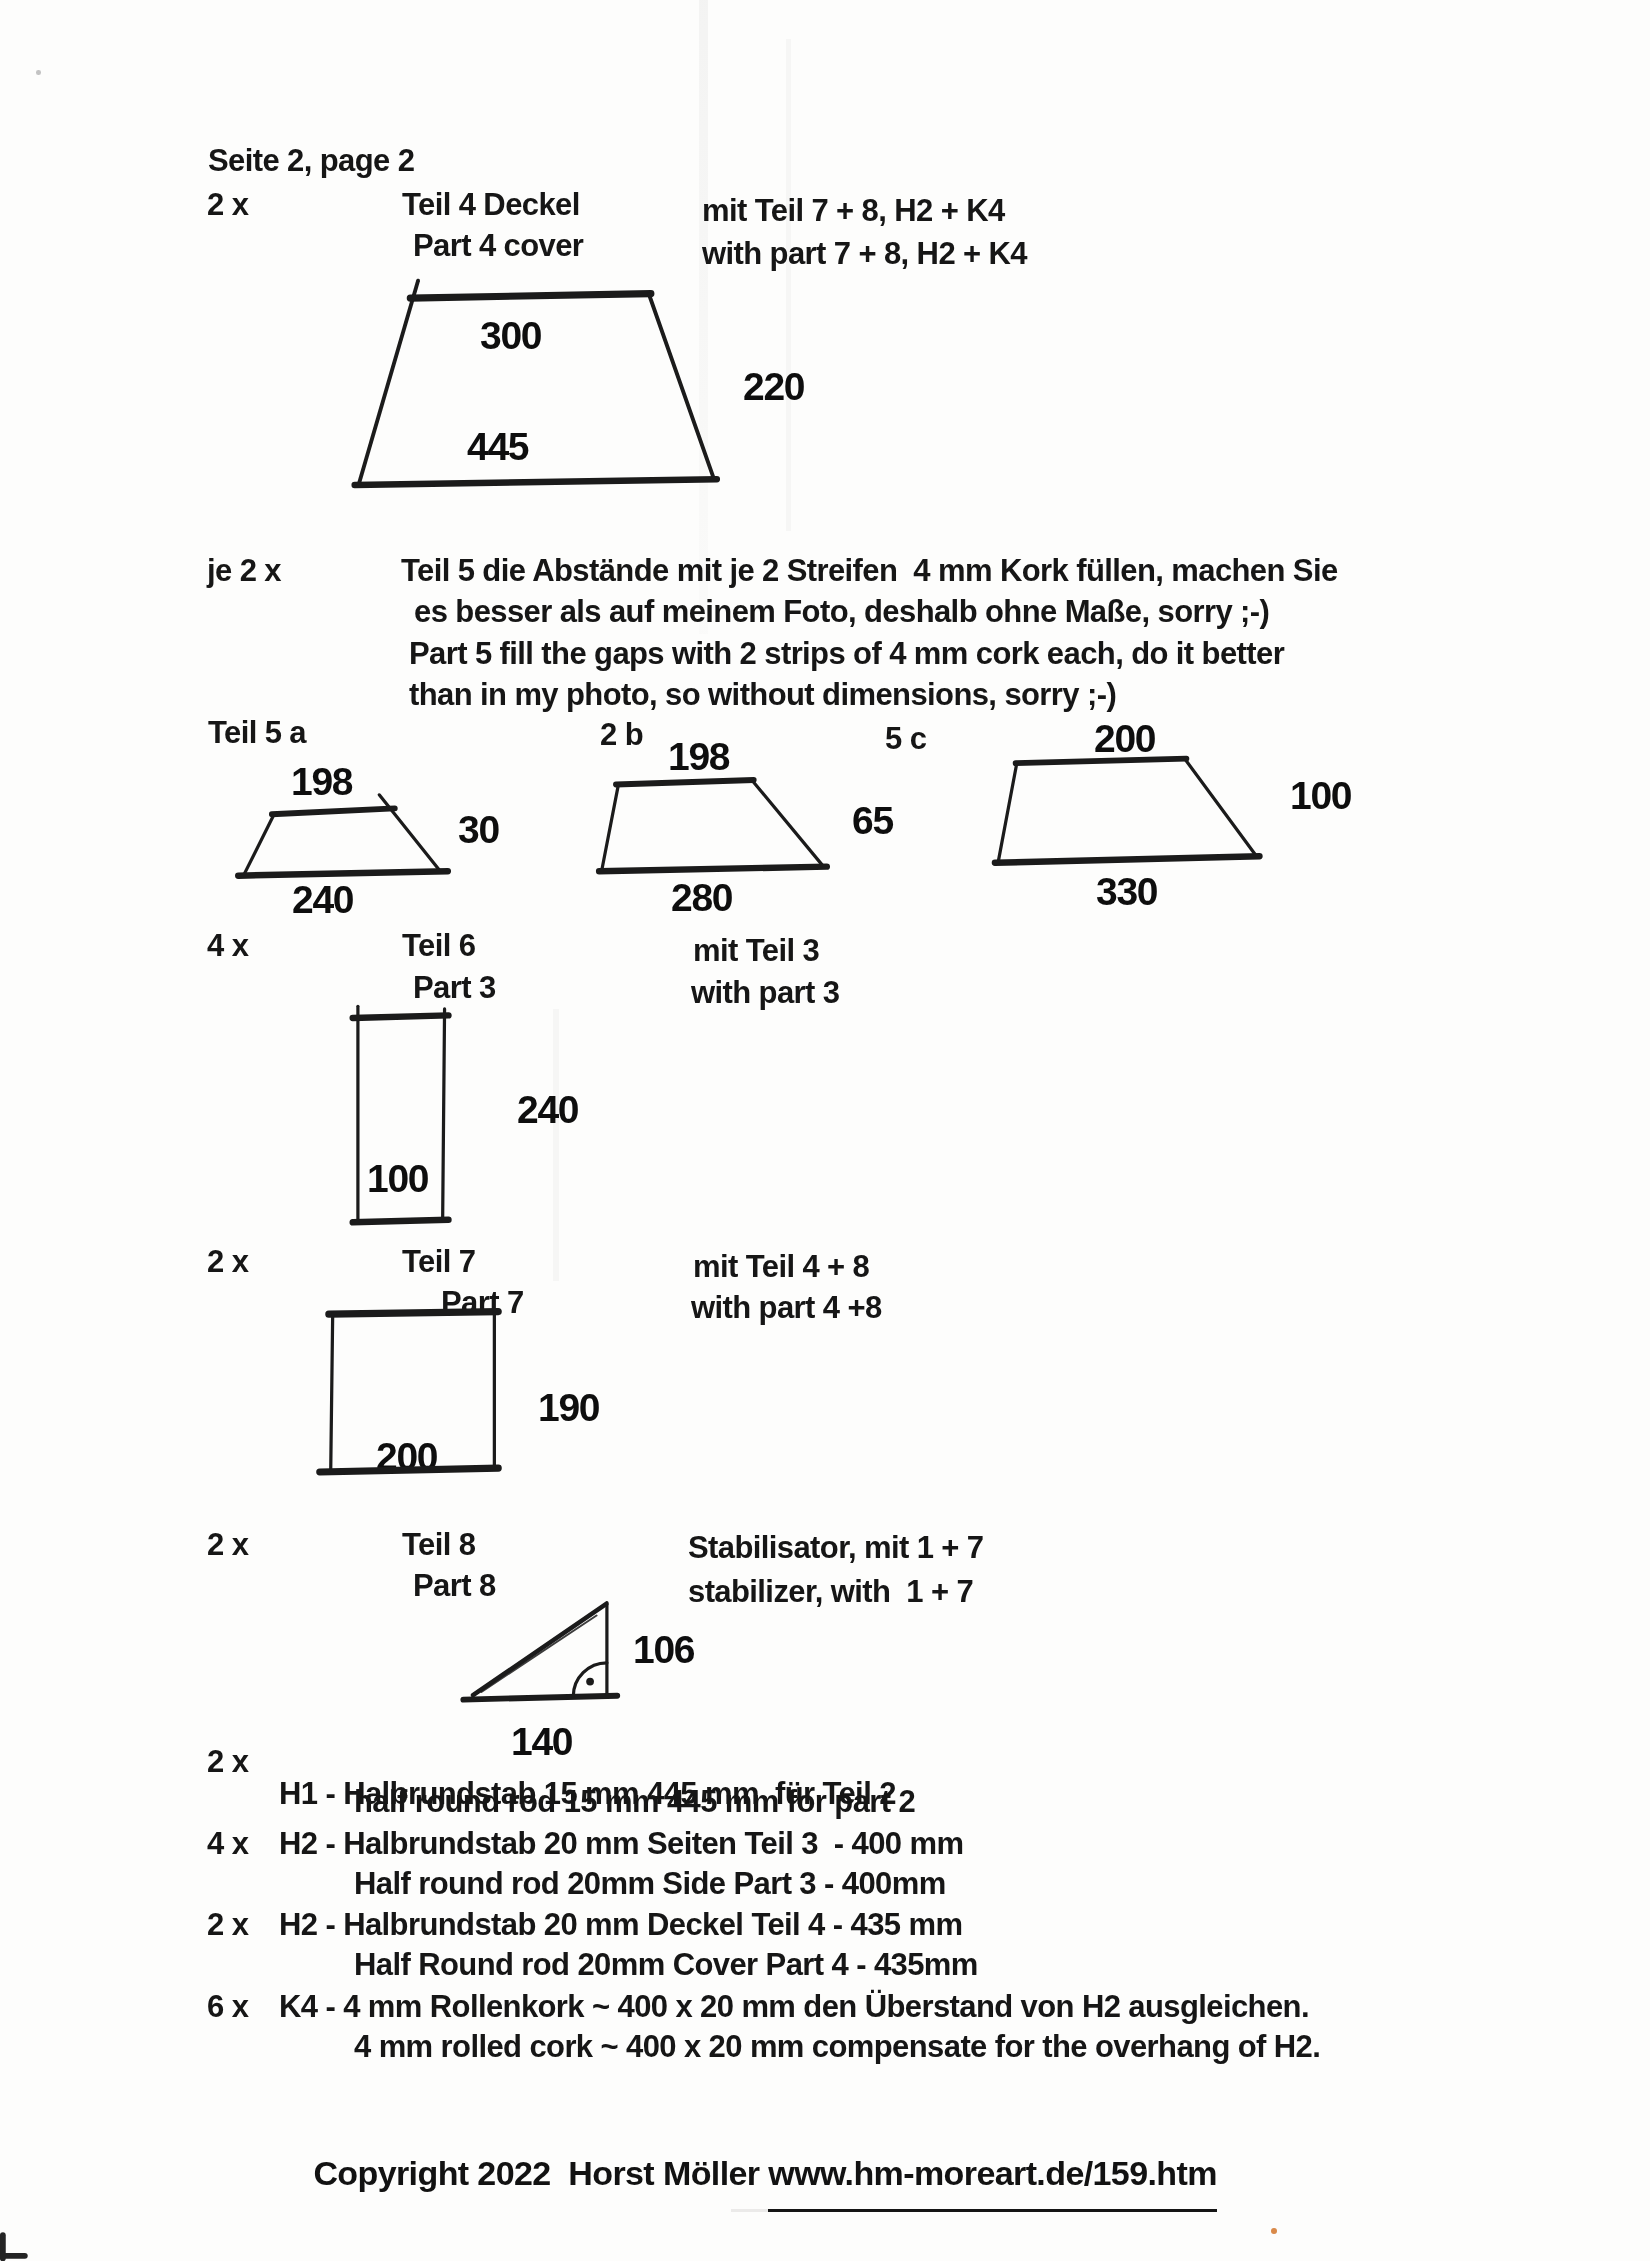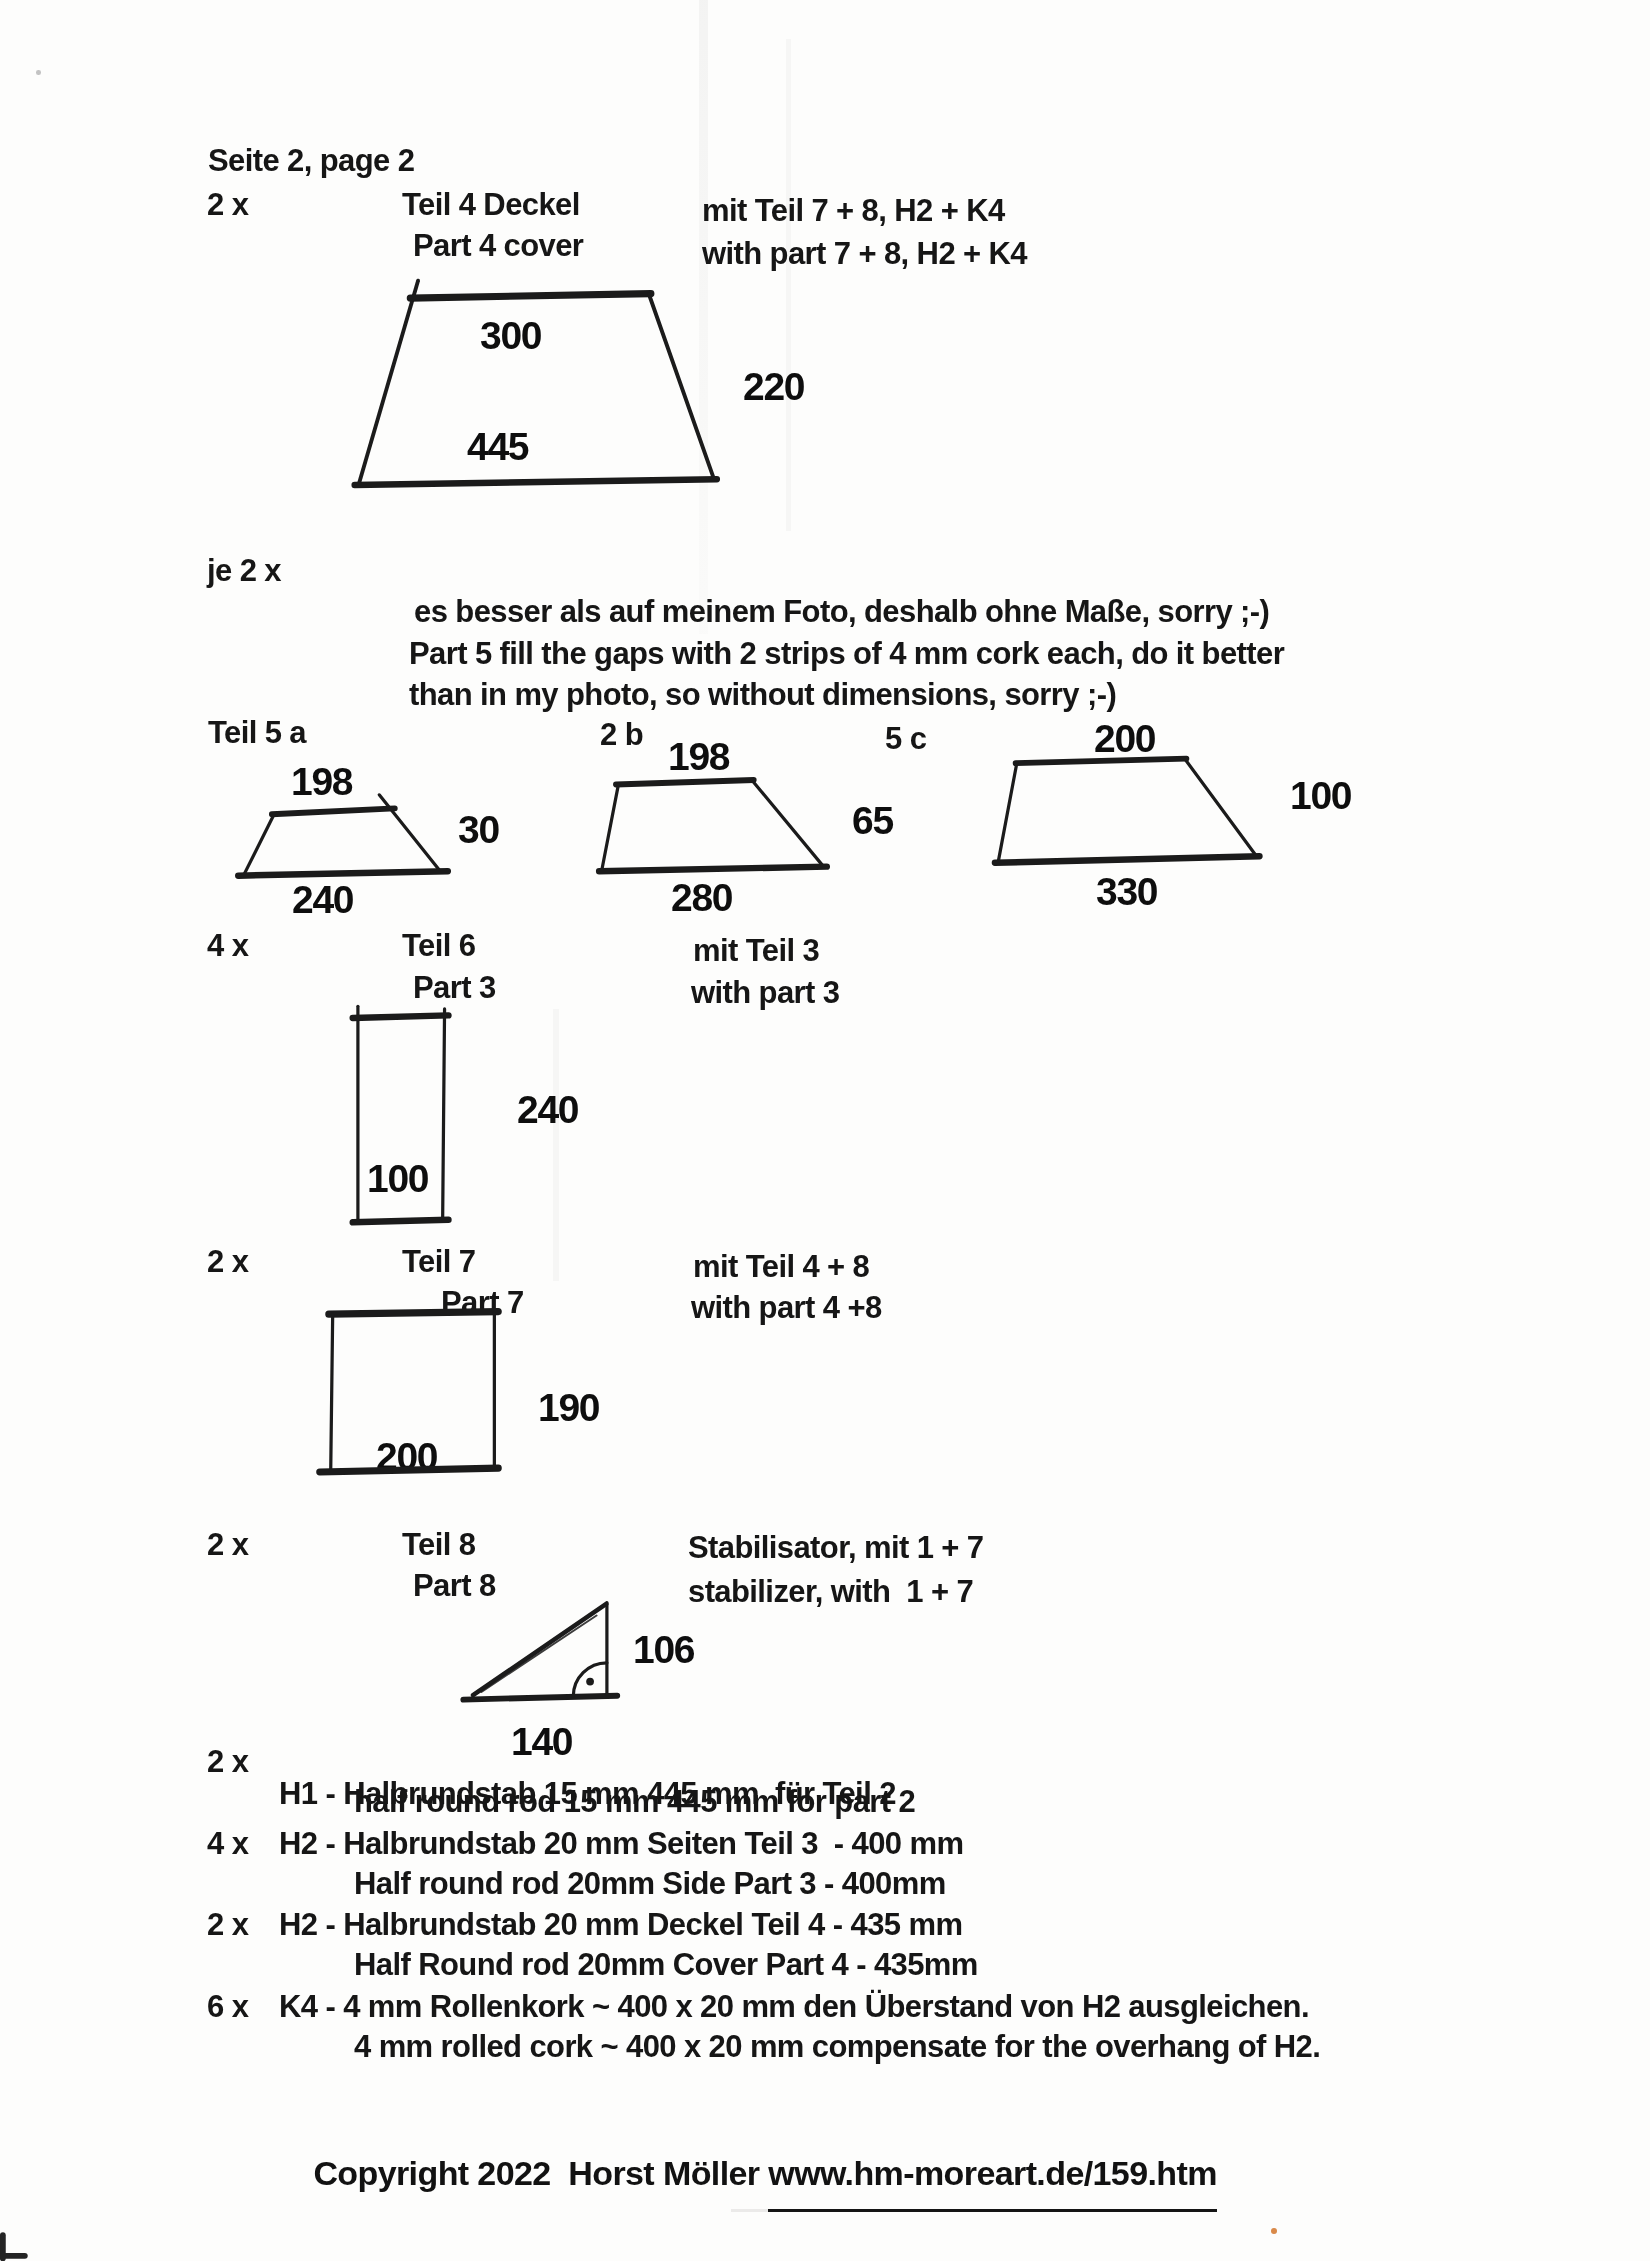--- a/index.html
+++ b/index.html
@@ -32,20 +32,21 @@
   <div class="t" style="left:402px;top:189px;">Teil 4 Deckel</div>
   <div class="t" style="left:702px;top:195px;">mit Teil 7 + 8, H2 + K4</div>
   <div class="t" style="left:413px;top:230px;">Part 4 cover</div>
   <div class="t" style="left:702px;top:238px;">with part 7 + 8, H2 + K4</div>
 
   <div class="t dim" style="left:480px;top:316px;">300</div>
   <div class="t dim" style="left:743px;top:367px;">220</div>
   <div class="t dim" style="left:467px;top:427px;">445</div>
 
   <div class="t" style="left:207px;top:555px;">je 2 x</div>
+  <div class="t" style="left:401px;top:555px;">Teil 5 die Abstände mit je 2 Streifen  4 mm Kork füllen, machen Sie</div>
   <div class="t" style="left:414px;top:596px;">es besser als auf meinem Foto, deshalb ohne Maße, sorry ;-)</div>
   <div class="t" style="left:409px;top:638px;">Part 5 fill the gaps with 2 strips of 4 mm cork each, do it better</div>
   <div class="t" style="left:409px;top:679px;text-align:right;">than in my photo, so without dimensions, sorry ;-)</div>
 
   <div class="t" style="left:208px;top:717px;">Teil 5 a</div>
   <div class="t" style="left:600px;top:719px;">2 b</div>
   <div class="t" style="left:885px;top:723px;">5 c</div>
 
   <div class="t dim" style="left:291px;top:762px;">198</div>
   <div class="t dim" style="left:458px;top:810px;">30</div>

